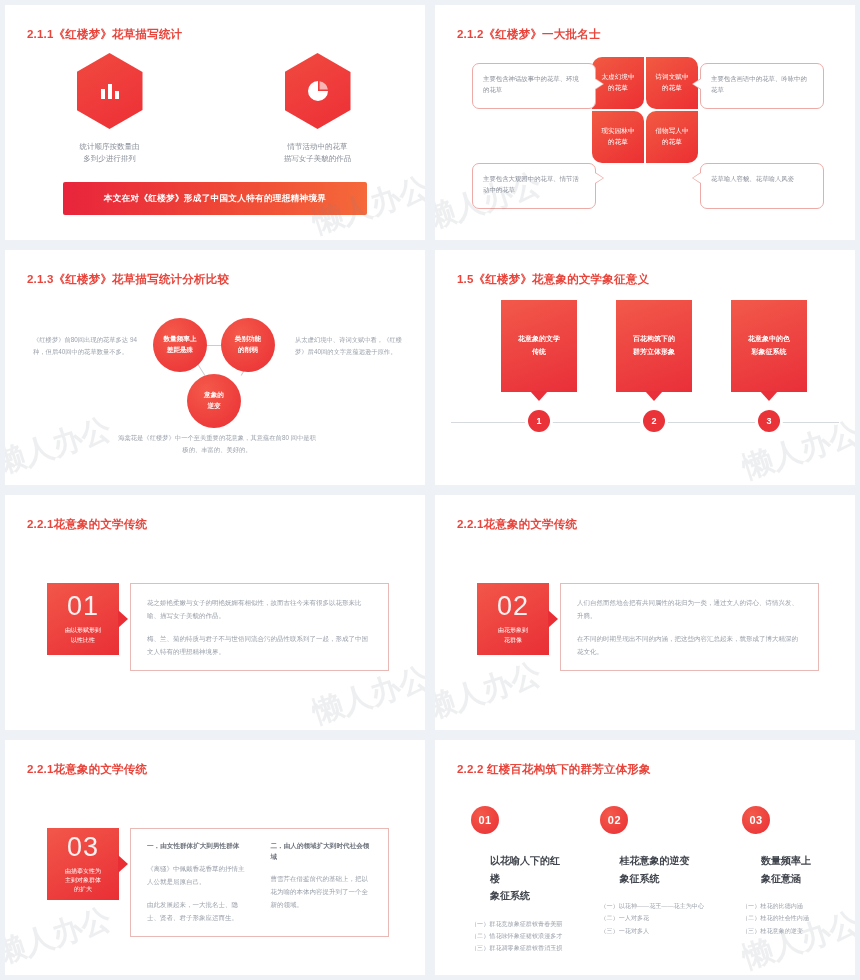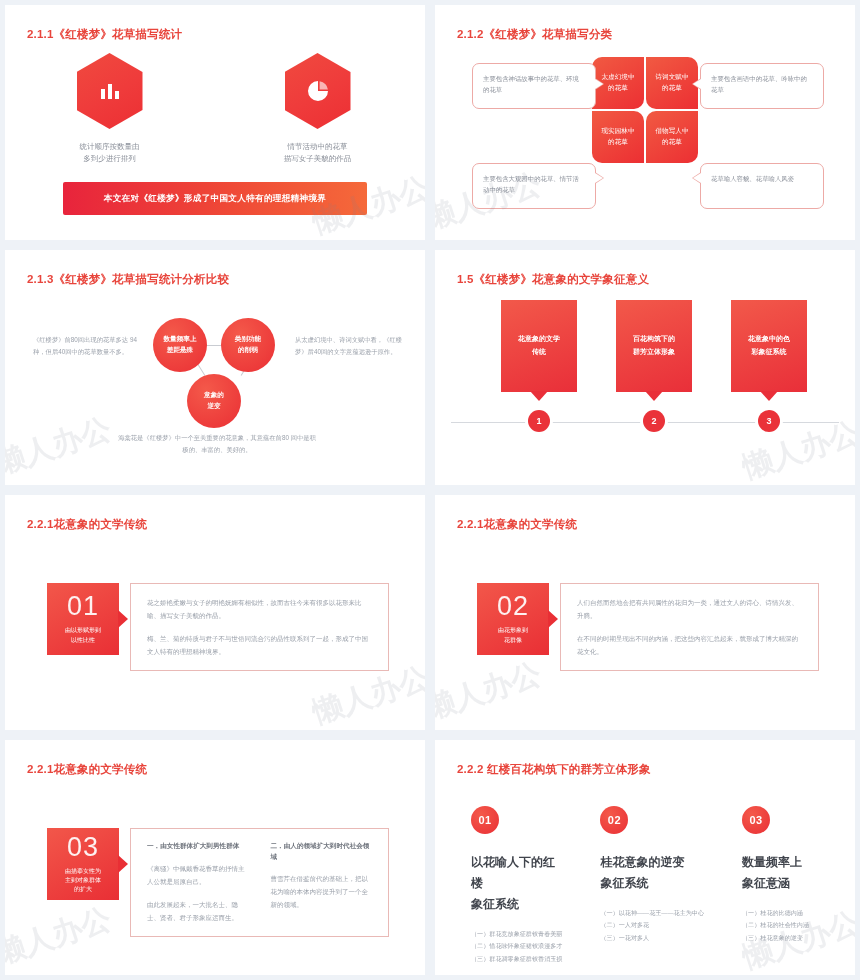--- a/index.html
+++ b/index.html
@@ -160,21 +160,21 @@
   
   .cols3{position:absolute;left:36px;right:30px;top:66px;display:flex;gap:38px;}
   .c3{flex:1;}
   .c3 .badge{
     width:28px;height:28px;border-radius:50%;
     background:radial-gradient(circle at 35% 30%,#f4594a,#e92f35);
     color:#fff;font-size:11px;font-weight:bold;
     display:flex;align-items:center;justify-content:center;
     letter-spacing:.5px;
   }
-  .c3 .heading{margin-top:18px;font-size:12px;color:#41454d;font-weight:bold;line-height:1.75;}
+  .c3 .heading{margin-top:18px;font-size:10px;color:#41454d;font-weight:bold;line-height:1.75;margin-left:19px;}
   .c3 ul{margin:13px 0 0 0;padding:0;list-style:none;}
   .c3 li{font-size:6.1px;color:#9aa0aa;line-height:2.05;white-space:nowrap;}
 </style>
 </head>
 <body>
 
 <div class="deck">
 
   <div class="slide">
     <div class="slide-title">2.1.1《红楼梦》花草描写统计</div>
@@ -207,21 +207,21 @@
           <div>情节活动中的花草</div>
           <div>描写女子美貌的作品</div>
         </div>
       </div>
     </div>
     <div class="banner">本文在对《红楼梦》形成了中国文人特有的理想精神境界</div>
     <div class="wm a">懒人办公</div>
   </div>
 
   <div class="slide">
-    <div class="slide-title">2.1.2《红楼梦》花草描写分类</div>
+    <div class="slide-title">2.1.2《红楼梦》一大批名士</div>
     <div class="quad">
       <div class="qcell tl">
         <div>
           <div>太虚幻境中</div>
           <div>的花草</div>
         </div>
       </div>
       <div class="qcell tr">
         <div>
           <div>诗词文赋中</div>

